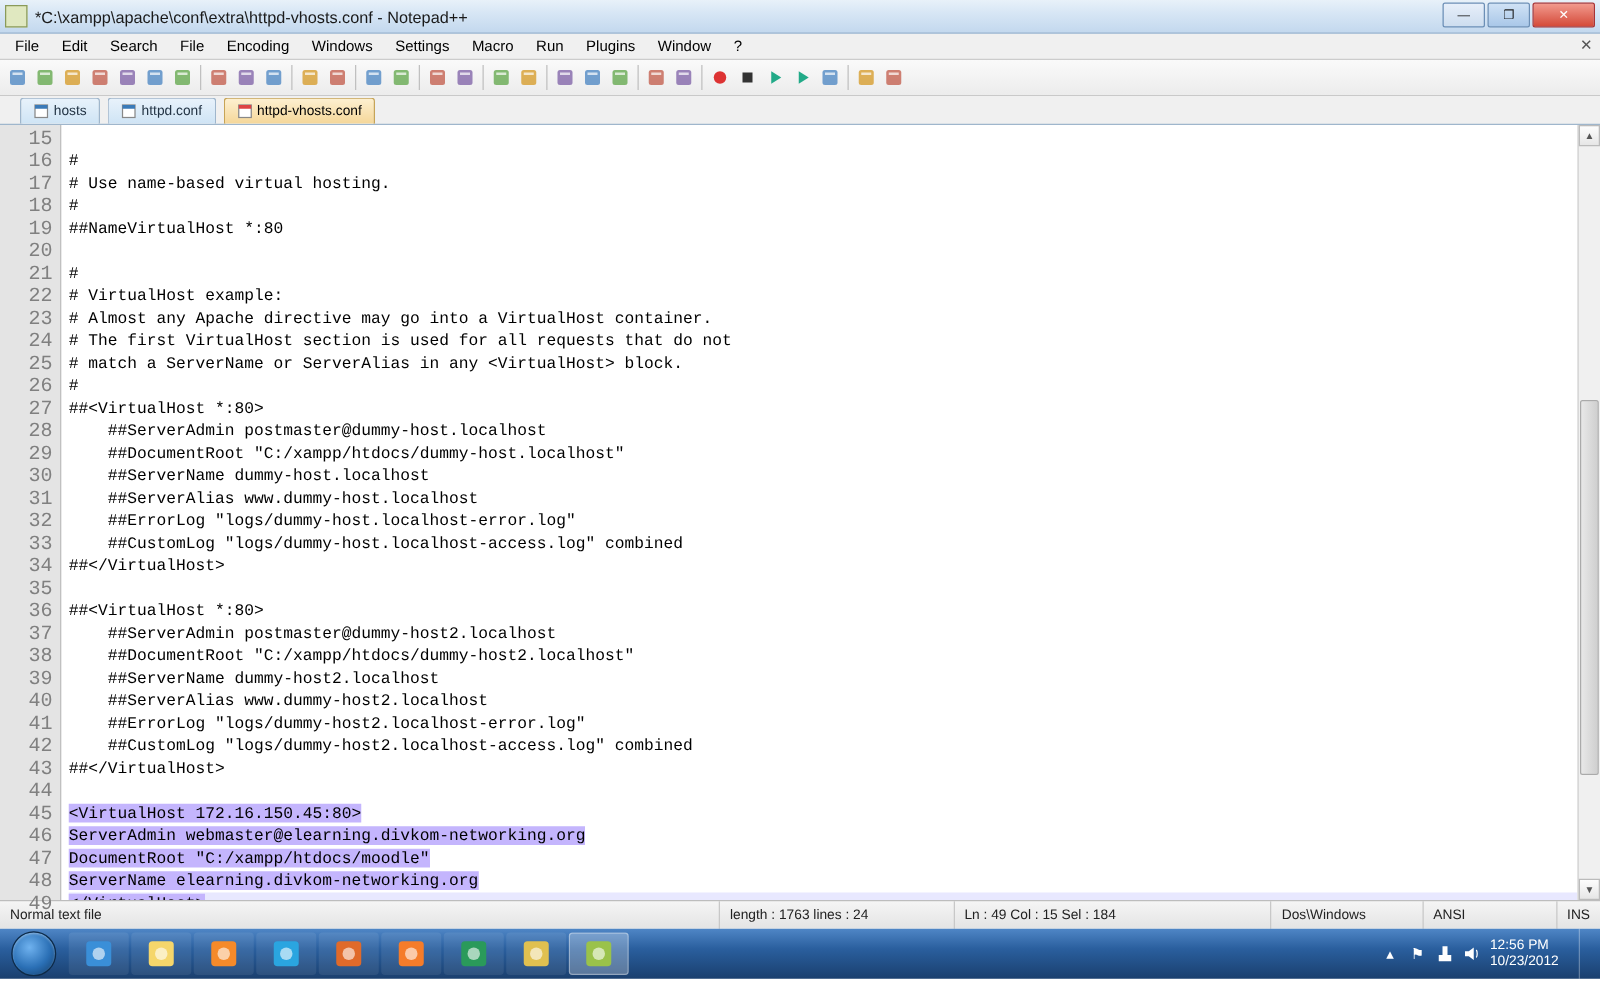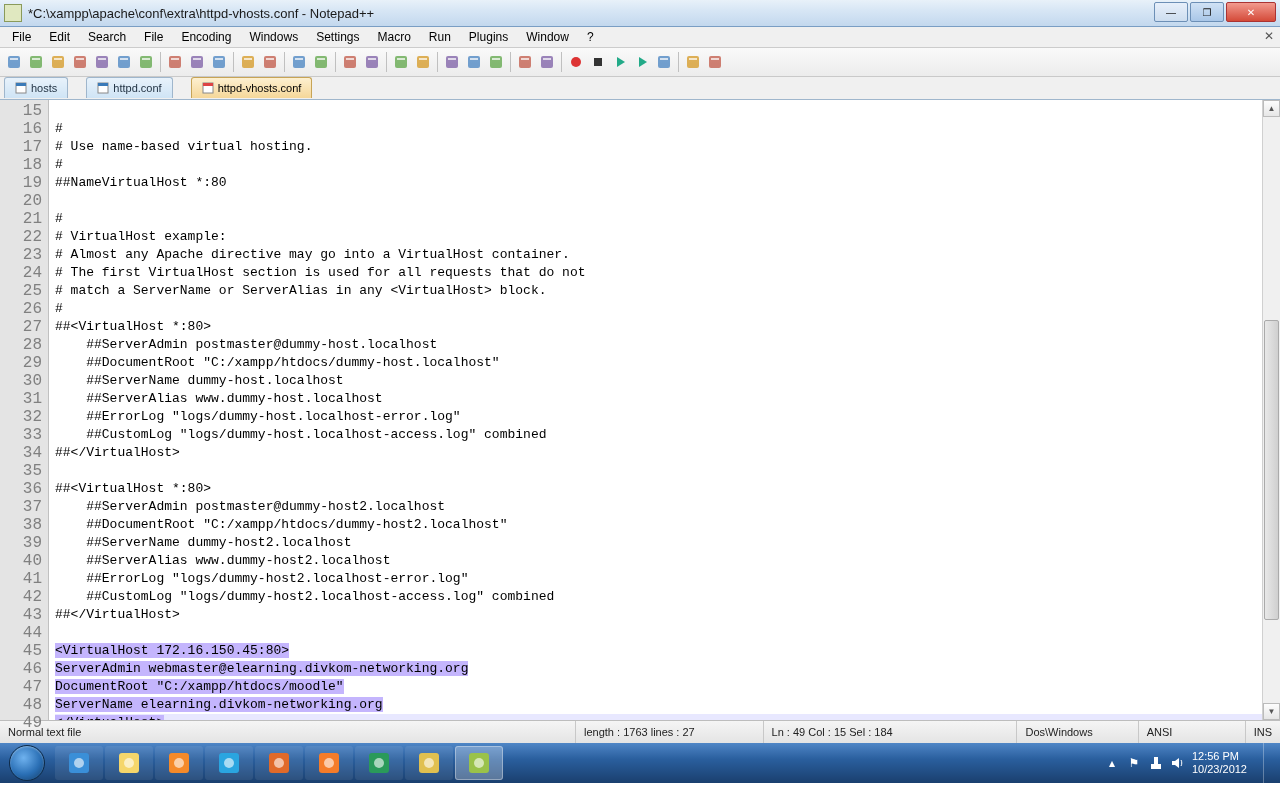--- a/index.html
+++ b/index.html
@@ -14,21 +14,21 @@
 
 .menubar{height:20px;background:#f0f0f0;border-bottom:1px solid #ccc;display:flex;align-items:center;padding:0 4px;gap:2px;position:relative}
 .menuitem{padding:2px 8px;color:#000}
 .menu-x{position:absolute;right:6px;top:2px;font-size:12px;color:#555}
 
 .toolbar{height:28px;background:linear-gradient(#fafafa,#ececec);border-bottom:1px solid #c9c9c9;display:flex;align-items:center;padding:0 4px;gap:2px}
 .tbtn{width:20px;height:20px;display:flex;align-items:center;justify-content:center;border-radius:2px}
 .tbtn svg{display:block}
 .tsep{width:1px;height:20px;background:#c0c0c0;margin:0 2px}
 
-.filetabs{height:22px;background:#f0f0f0;border-bottom:1px solid #9fb6cc;display:flex;align-items:flex-start;padding-left:4px;gap:16px}
+.filetabs{height:22px;background:#f0f0f0;border-bottom:1px solid #9fb6cc;display:flex;align-items:center;padding-left:16px;gap:4px}
 .ftab{height:20px;display:flex;align-items:center;gap:4px;padding:0 10px;border:1px solid #9fb6cc;border-bottom:none;border-top-left-radius:3px;border-top-right-radius:3px;font-size:11px;background:linear-gradient(#e8f2fb,#cfe4f5);color:#234;margin-right:2px}
 .ftab.active{background:linear-gradient(#fdf0d0,#f5d799);border-color:#c7a456;color:#000}
 .fticon{width:12px;height:12px;display:block}
 
 .editor{display:flex;height:620px;background:#fff;position:relative}
 .gutter{width:42px;background:#e4e4e4;border-right:1px solid #c0c0c0;font-family:"Courier New",monospace;font-size:16px;color:#808080;text-align:right;padding:2px 6px 2px 0;line-height:18px}
 .code{flex:1;font-family:"Courier New",monospace;font-size:13px;color:#000;padding:2px 0 2px 6px;line-height:18px;white-space:pre;overflow:hidden}
 .scrollbar{width:17px;background:#f0f0f0;border-left:1px solid #d0d0d0;position:relative}
 .scroll-btn{position:absolute;left:0;width:17px;height:17px;background:linear-gradient(#fdfdfd,#e6e6e6);border:1px solid #bbb;box-sizing:border-box;display:flex;align-items:center;justify-content:center;font-size:8px;color:#555}
 .scroll-thumb{position:absolute;left:1px;width:15px;background:linear-gradient(90deg,#e8e8e8,#cfcfcf);border:1px solid #aaa;border-radius:2px;box-sizing:border-box}
@@ -364,21 +364,21 @@
 </div>
   <div class="scrollbar">
     <div class="scroll-btn" style="top:0">▲</div>
     <div class="scroll-thumb" style="top:220px;height:300px"></div>
     <div class="scroll-btn" style="bottom:0">▼</div>
   </div>
 </div>
 
 <div class="statusbar">
   <div class="cell" style="width:590px">Normal text file</div>
-  <div class="cell" style="width:180px">length : 1763    lines : 27</div>
+  <div class="cell" style="width:180px">length : 1763    lines : 24</div>
   <div class="cell" style="width:250px">Ln : 49    Col : 15    Sel : 184</div>
   <div class="cell" style="width:110px">Dos\Windows</div>
   <div class="cell" style="width:95px">ANSI</div>
   <div class="cell" style="flex:1;border-right:none;justify-content:flex-start">INS</div>
 </div>
 
 <div class="taskbar">
   <div class="start">
       <div class="orb"></div>
     </div>

